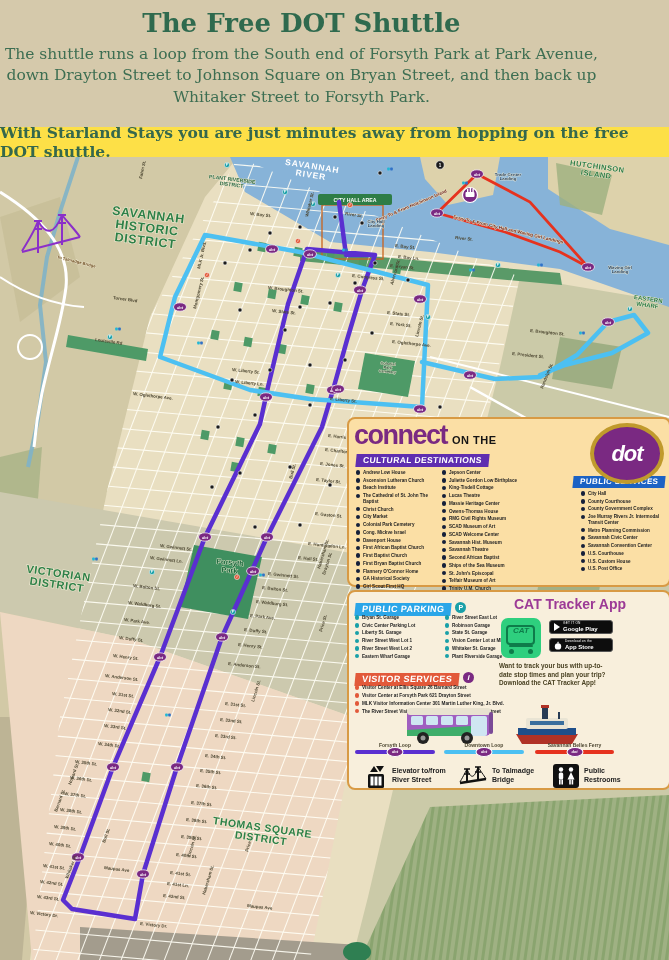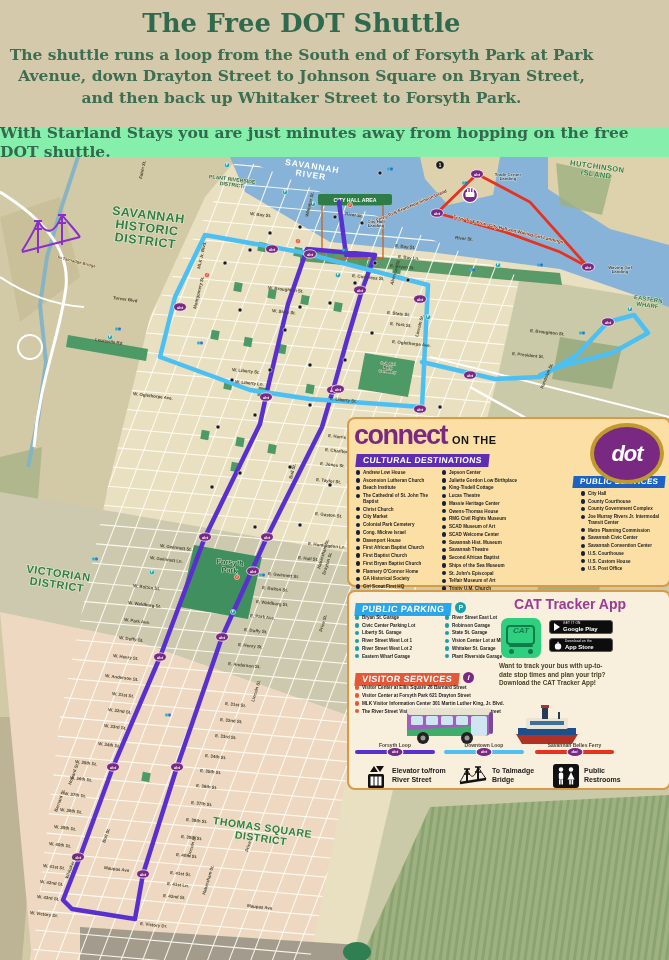--- a/index.html
+++ b/index.html
@@ -1,23 +1,23 @@
 <!DOCTYPE html>
 <html><head>
 <meta charset="utf-8">
 <style>
   html,body{margin:0;padding:0}
   body{width:669px;height:960px;position:relative;overflow:hidden;
        font-family:"Liberation Sans",sans-serif;background:#d5c9ab}
   
   .header{position:absolute;top:0;left:0;width:603px;height:127px;background:#d5c9ab;text-align:center}
   .header h1{margin:8px 0 6px;font-family:"DejaVu Serif",serif;font-size:26px;font-weight:bold;color:#2f6a4e}
-  .header p{margin:0 auto;width:600px;font-family:"DejaVu Serif",serif;font-size:15.5px;font-weight:700;
+  .header p{margin:0 auto;width:600px;font-family:"DejaVu Serif",serif;font-size:15.5px;font-weight:400;
             color:#3d6e52;line-height:1.38}
-  .banner-strip{position:absolute;top:127px;left:0;width:669px;height:30px;background:#86efac;
+  .banner-strip{position:absolute;top:127px;left:0;width:669px;height:30px;background:#fde047;
             display:flex;align-items:center;justify-content:center}
   .banner-strip span{font-family:"DejaVu Serif",serif;font-size:15.5px;font-weight:600;color:#35684d}
   
   .map{position:absolute;top:157px;left:0;width:669px;height:803px;background:#e9dfc1}
   svg text{font-family:"Liberation Sans",sans-serif}
   
   .panel{position:absolute;left:347px;top:417px;width:324px;z-index:5}
   .box{background:#fbdfa5;border:2px solid #d89a44;border-radius:8px;position:relative;box-sizing:border-box}
   .box.s1{height:170px;margin-bottom:3px;padding:3px 5px}
   .box.s2{height:200px;background:#f8efdc}

